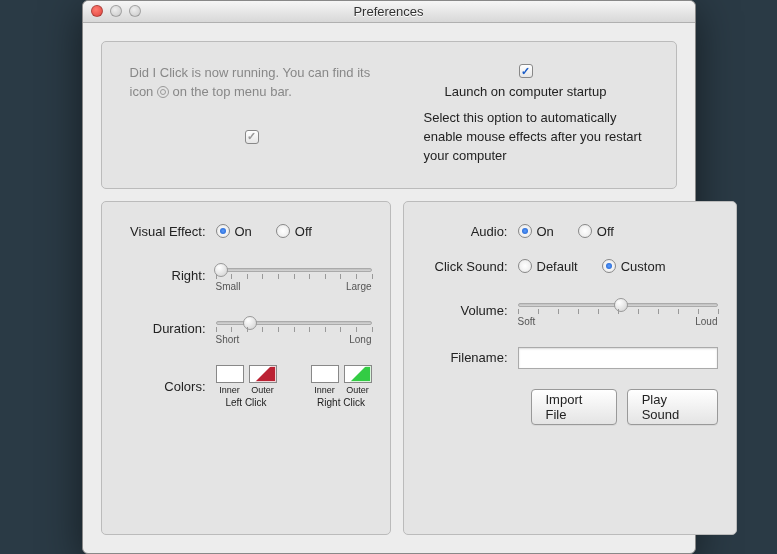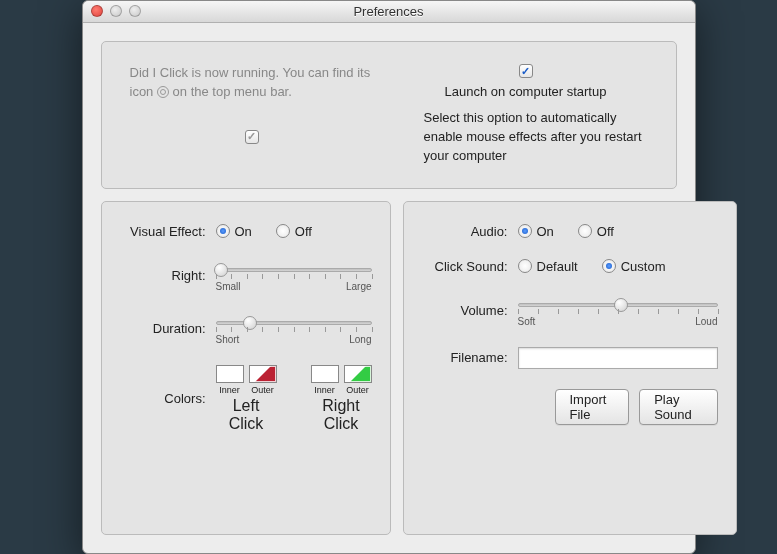--- a/index.html
+++ b/index.html
@@ -173,41 +173,41 @@
   .swatch {
     width: 28px; height: 18px;
     border: 1px solid #888;
     background: #fff;
     box-shadow: inset 0 0 0 1px rgba(255,255,255,0.8);
   }
   .swatch.red { background: linear-gradient(135deg, #fff 48%, #b23 52%); }
   .swatch.green { background: linear-gradient(135deg, #fff 48%, #3c4 52%); }
   .swatch-sub { display: flex; gap: 5px; font-size: 9px; margin-top: 2px; justify-content: center; }
   .swatch-sub span { width: 28px; text-align: center; }
-  .pair-label { font-size: 16px; margin-top: 2px; }
+  .pair-label { font-size: 10px; margin-top: 2px; }
 
   .push-button {
     display: inline-block;
     padding: 2px 14px;
     border: 1px solid #999;
     border-radius: 4px;
     background: linear-gradient(#fff,#e4e4e4);
     font-size: 13px;
     box-shadow: 0 1px 0 rgba(0,0,0,0.05);
     cursor: default;
   }
   .text-input {
     width: 200px;
     height: 22px;
     border: 1px solid #aaa;
     background: #fff;
     border-radius: 0;
     box-shadow: inset 0 1px 2px rgba(0,0,0,0.15);
   }
-  .btn-row { display: flex; gap: 10px; margin-left: 114px; padding-left: 23px; }
+  .btn-row { display: flex; gap: 10px; margin-left: 90px; padding-left: 23px; }
 
   .footer {
     display: flex;
     justify-content: flex-end;
     padding: 4px 4px 0 0;
   }
 
   .target-icon {
     display: inline-block;
     width: 12px; height: 12px;

